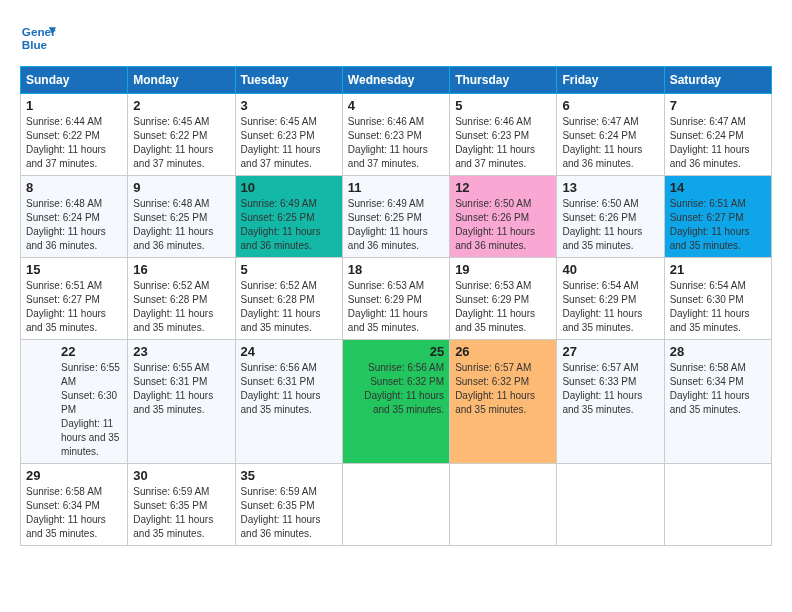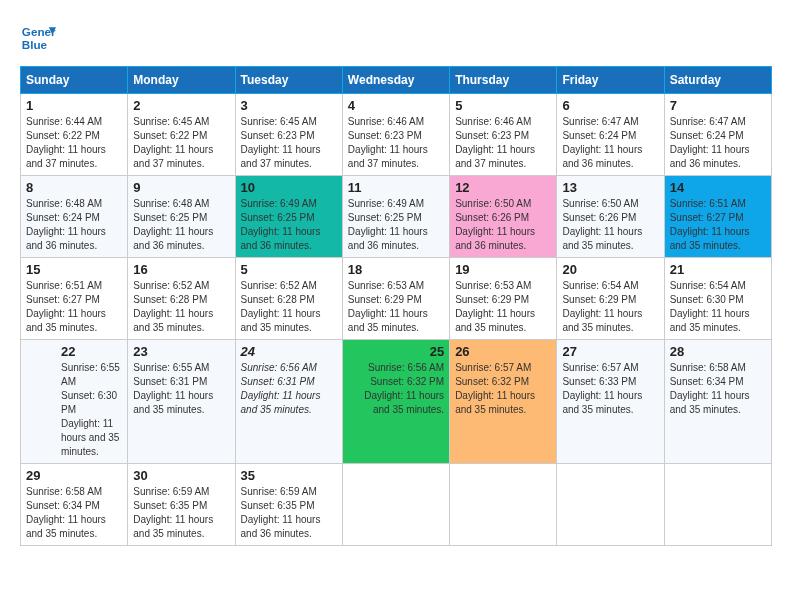--- a/index.html
+++ b/index.html
@@ -260,21 +260,21 @@
       </td>
         <td>
         <span class="day-num">19</span>
         <div class="day-info">
           Sunrise: 6:53 AM<br>
           Sunset: 6:29 PM<br>
           Daylight: 11 hours and 35 minutes.
         </div>
       </td>
         <td>
-        <span class="day-num">20</span>
+        <span class="day-num">40</span>
         <div class="day-info">
           Sunrise: 6:54 AM<br>
           Sunset: 6:29 PM<br>
           Daylight: 11 hours and 35 minutes.
         </div>
       </td>
         <td>
         <span class="day-num">21</span>
         <div class="day-info">
           Sunrise: 6:54 AM<br>
@@ -293,21 +293,21 @@
         </div>
       </td>
         <td style="background: rgb(245, 248, 252);">
         <span class="day-num">23</span>
         <div class="day-info">
           Sunrise: 6:55 AM<br>
           Sunset: 6:31 PM<br>
           Daylight: 11 hours and 35 minutes.
         </div>
       </td>
-        <td style="background: rgb(245, 248, 252); font-style: italic;">
+        <td style="background: rgb(245, 248, 252);">
         <span class="day-num">24</span>
         <div class="day-info">
           Sunrise: 6:56 AM<br>
           Sunset: 6:31 PM<br>
           Daylight: 11 hours and 35 minutes.
         </div>
       </td>
         <td style="background: #22c55e; text-align: right;">
         <span class="day-num">25</span>
         <div class="day-info">

